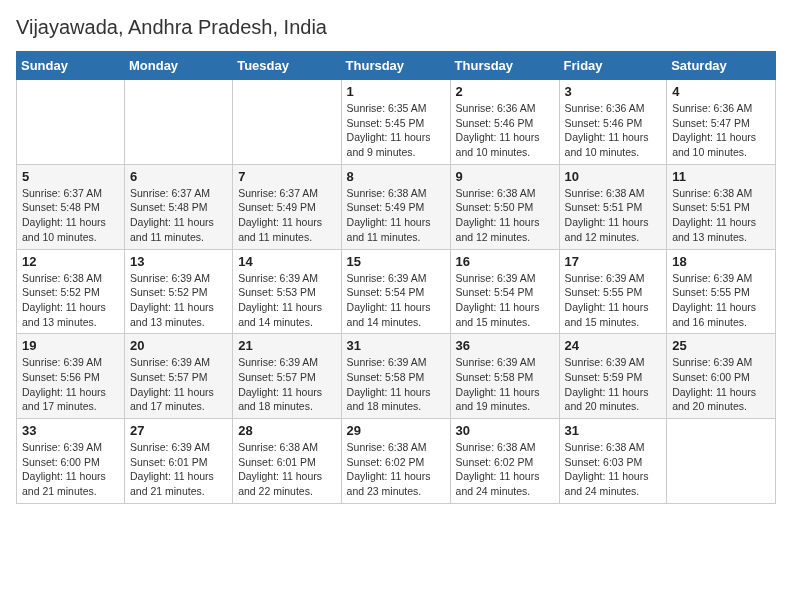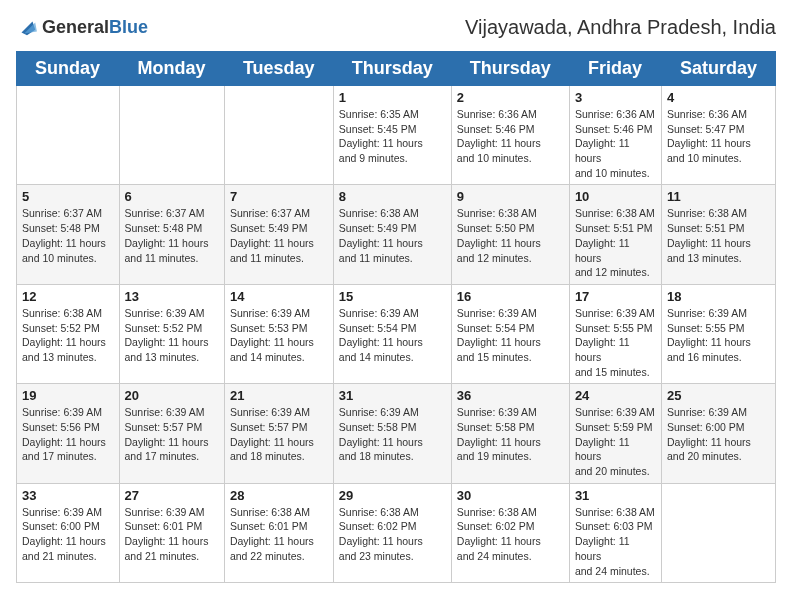--- a/index.html
+++ b/index.html
@@ -52,23 +52,23 @@
       color: #333;
     }
     .calendar {
       width: 100%;
       border-collapse: collapse;
       font-size: 11px;
     }
     .calendar thead tr th {
       background: #2c6fad;
       color: #fff;
-      font-size: 18px;
-      font-weight: bold;
-      padding: 6px 18px;
+      font-size: 13px;
+      font-weight: bold;
+      padding: 6px 4px;
       text-align: left;
       border: 1px solid #2c6fad;
     }
     .calendar tbody tr td {
       border: 1px solid #ccc;
       vertical-align: top;
       padding: 4px 5px;
       height: 80px;
       width: 113px;
       color: #333;
@@ -89,32 +89,20 @@
       line-height: 1.4;
     }
     .empty-cell {
       background: #fff !important;
     }
   </style>
 </head>
 <body>
 
 <div class="header">
-  <div class="logo">
-    <svg class="logo-icon" viewBox="0 0 40 40" xmlns="http://www.w3.org/2000/svg">
-      <polygon points="10,30 30,10 35,25 20,35" fill="#2c6fad"></polygon>
-      <polygon points="15,32 35,12 38,28" fill="#5ba3d9" opacity="0.7"></polygon>
-    </svg>
-    <div>
-      <div style="display:flex; align-items:baseline; gap:0px;">
-        <span class="logo-text-general">General</span>
-        <span class="logo-text-blue">Blue</span>
-      </div>
-    </div>
-  </div>
   <div class="title-block">
     <h2>Vijayawada, Andhra Pradesh, India</h2>
   </div>
 </div>
 
 <table class="calendar">
   <thead>
     <tr>
     <th>Sunday</th>
         <th>Monday</th>

